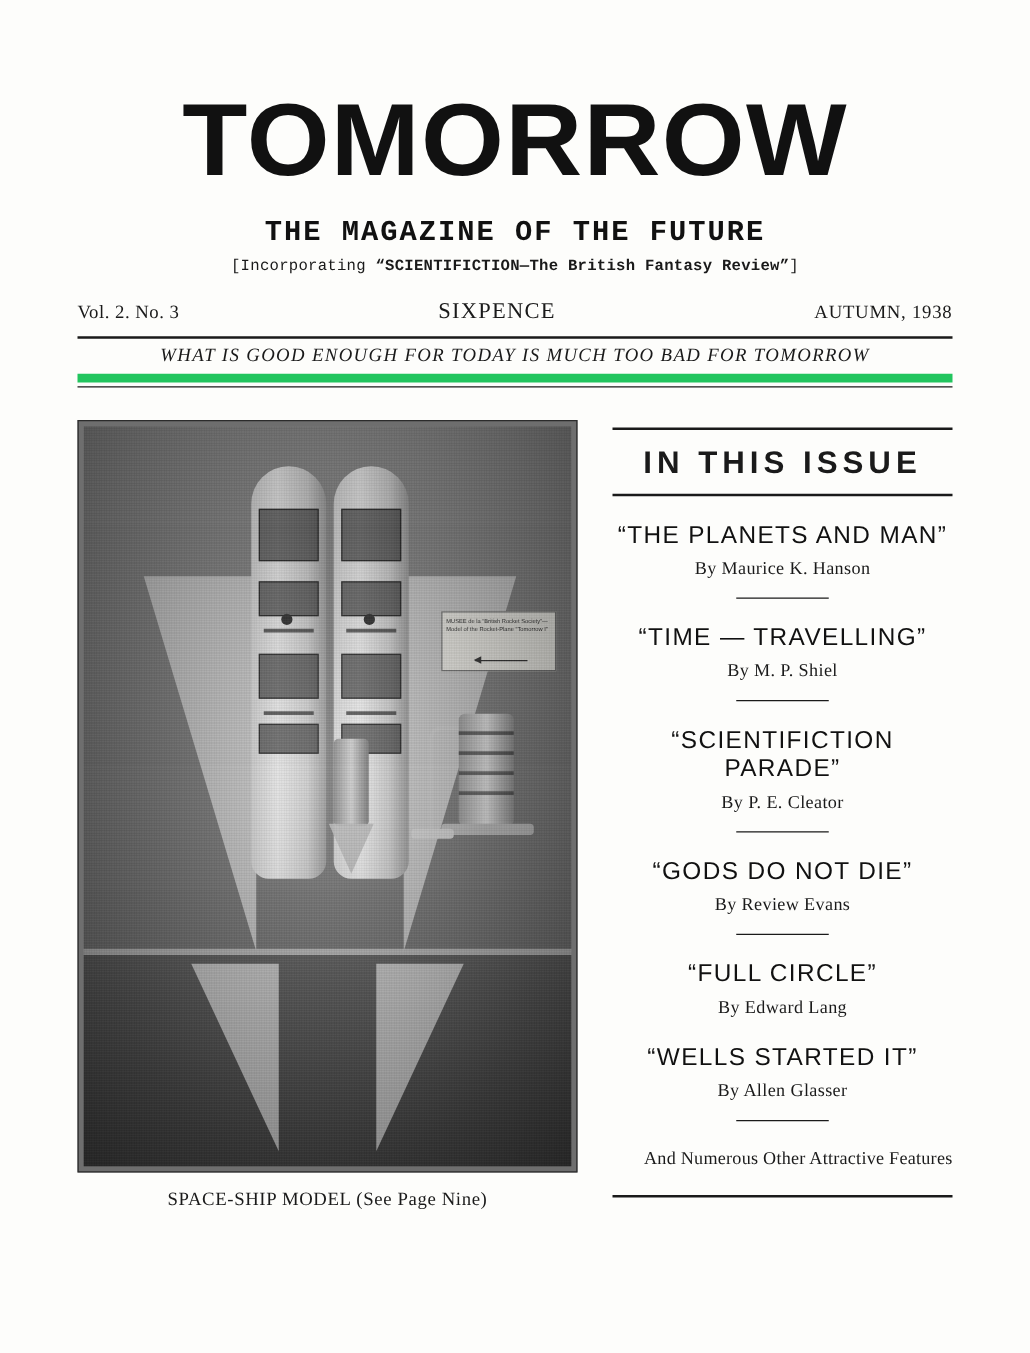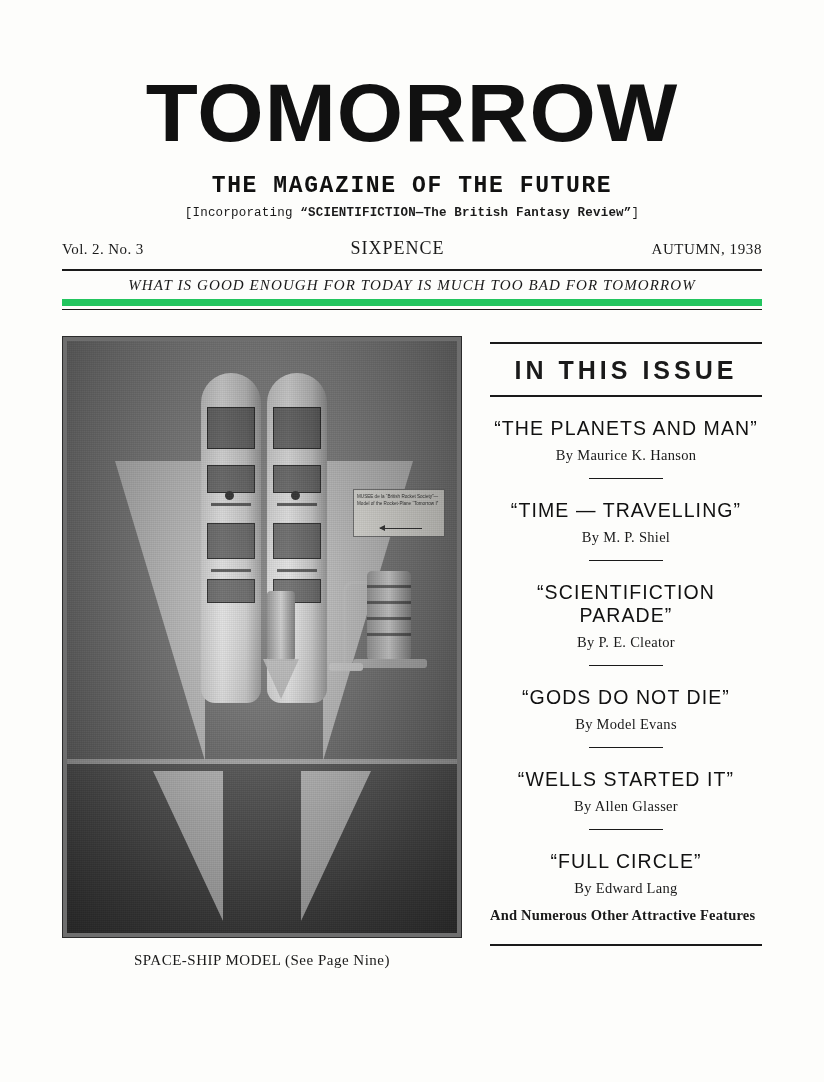--- a/index.html
+++ b/index.html
@@ -340,26 +340,25 @@
     font-size: 14.5px;
     margin-top: 7px;
     letter-spacing: 0.3px;
   }
   .sep {
     width: 74px;
     margin: 14px auto 0 auto;
     border-top: 1px solid #1a1a1a;
   }
   .footnote {
-    text-align: left;
+    text-align: right;
     font-size: 14.5px;
-    margin-top: 10px;
+    margin-top: 22px;
     padding-bottom: 10px;
     letter-spacing: 0.2px;
-    font-weight: bold;
   }
 </style>
 </head>
 <body>
 
 <div class="page">
 
   <div class="masthead">
     <div class="magazine-title">TOMORROW</div>
     <div class="subtitle">THE MAGAZINE OF THE FUTURE</div>
@@ -452,33 +451,33 @@
       </div>
 
       <div class="entry">
         <div class="story">“SCIENTIFICTION PARADE”</div>
         <div class="byline">By P. E. Cleator</div>
         <div class="sep"></div>
       </div>
 
       <div class="entry">
         <div class="story">“GODS DO NOT DIE”</div>
-        <div class="byline">By Model Evans</div>
+        <div class="byline">By Review Evans</div>
         <div class="sep"></div>
+      </div>
+
+      <div class="entry">
+        <div class="story">“FULL  CIRCLE”</div>
+        <div class="byline">By Edward Lang</div>
       </div>
 
       <div class="entry">
         <div class="story">“WELLS STARTED IT”</div>
         <div class="byline">By Allen Glasser</div>
         <div class="sep"></div>
       </div>
 
-      <div class="entry">
-        <div class="story">“FULL  CIRCLE”</div>
-        <div class="byline">By Edward Lang</div>
-      </div>
-
       <div class="footnote">And Numerous Other Attractive Features</div>
       <div class="contents-rule bottom"></div>
     </div>
 
   </div>
 </div>
 
 </body></html>

